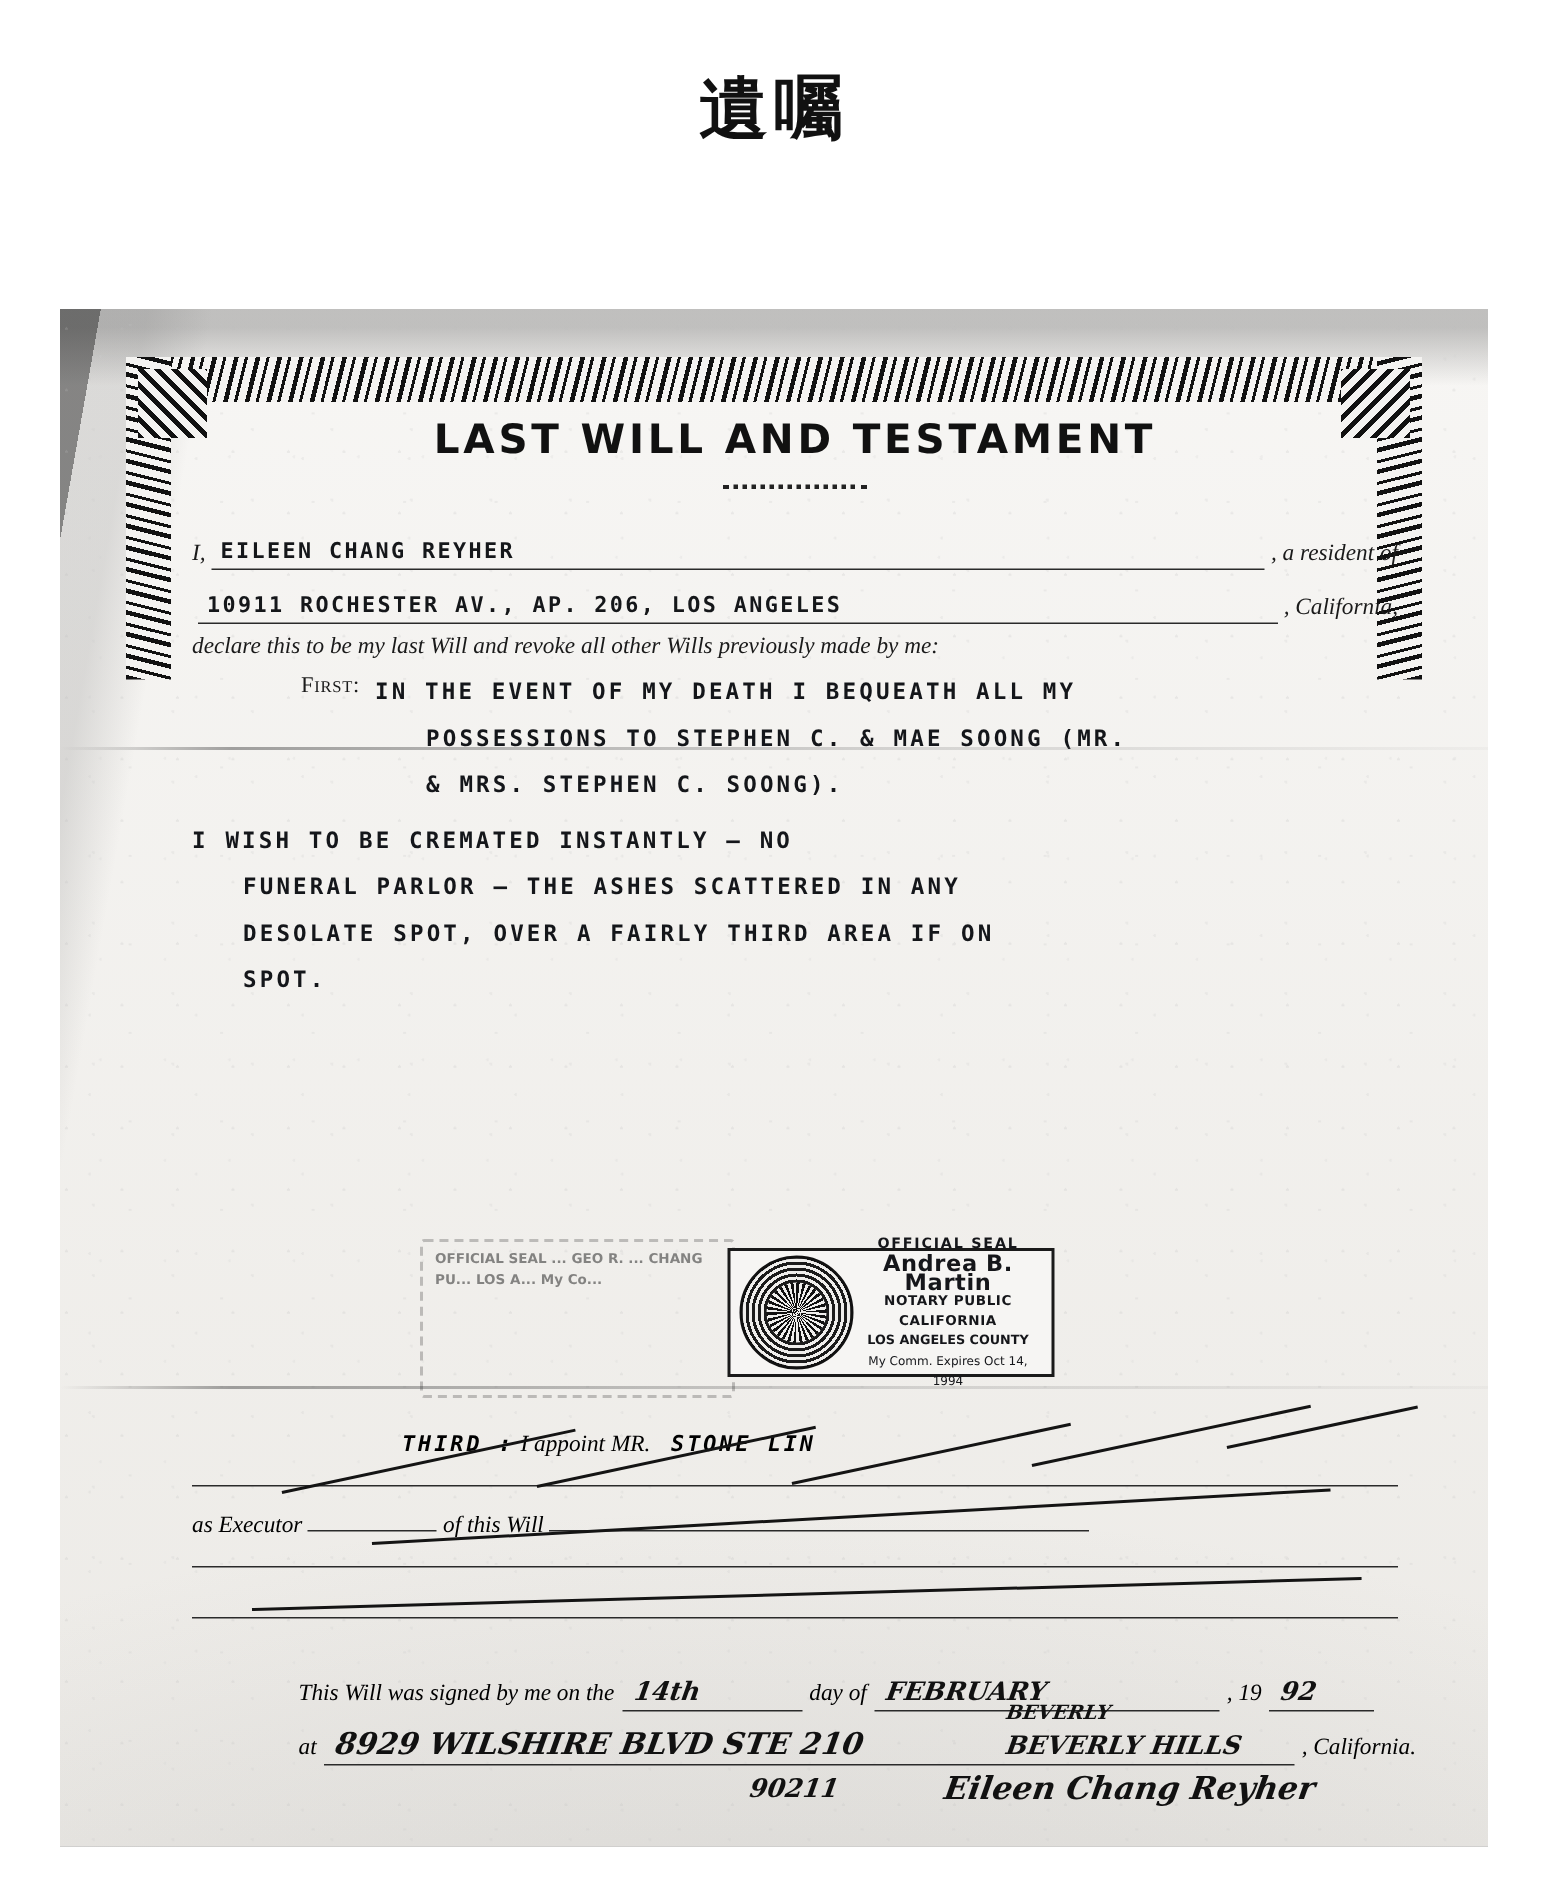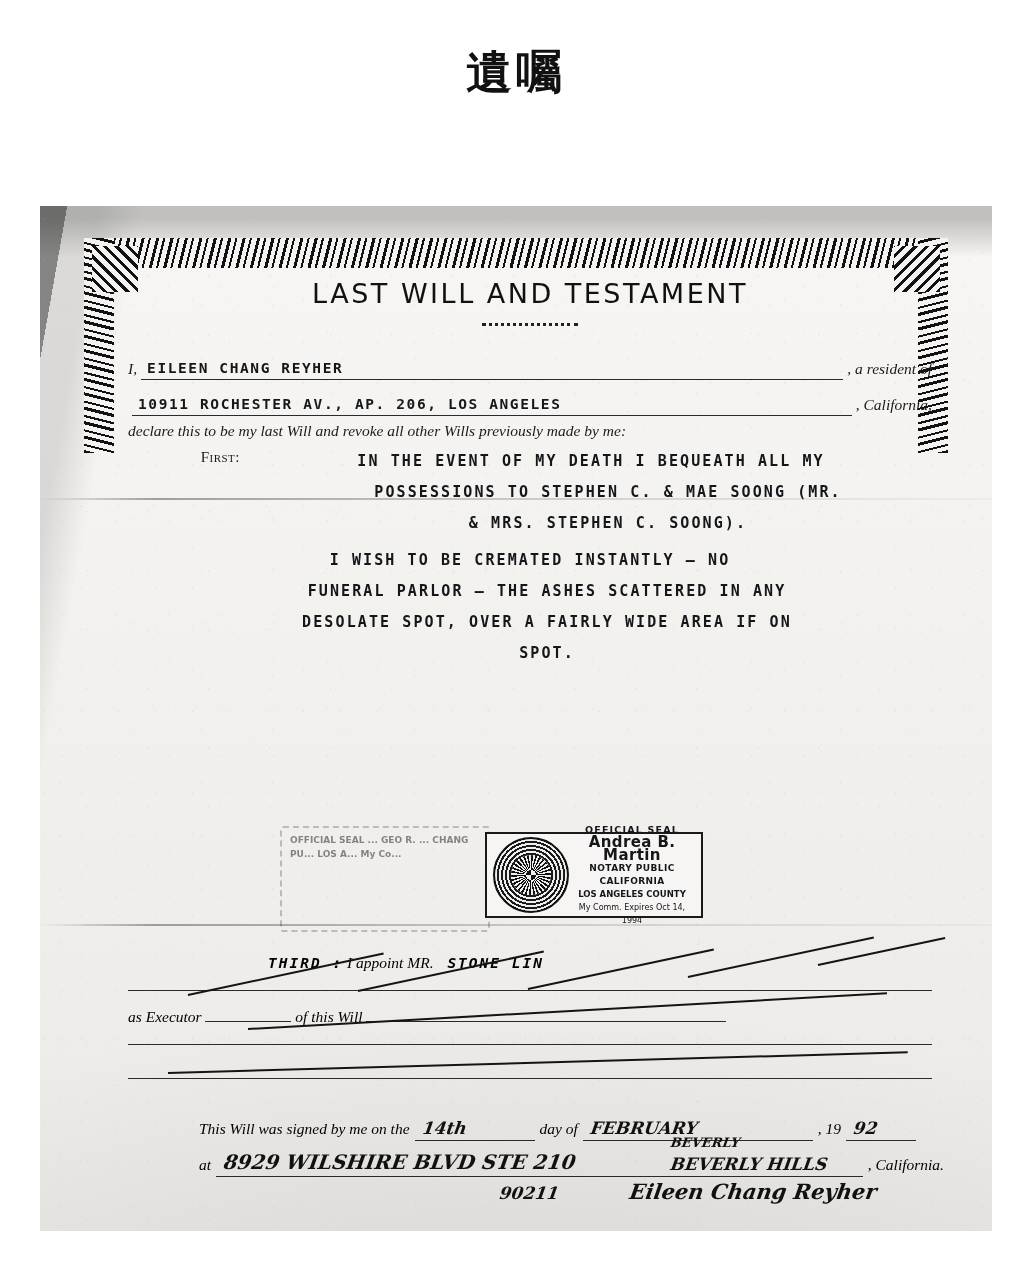--- a/index.html
+++ b/index.html
@@ -96,21 +96,21 @@
 
   
   .doc-inner {
     position: absolute;
     left: 88px; top: 50px; right: 60px;
     color: #16181a;
   }
   .doc-title {
     text-align: center;
     font-family: "DejaVu Sans", sans-serif;
-    font-weight: 400;
+    font-weight: 700;
     font-size: 27px;
     letter-spacing: 2.5px;
     margin-top: 22px;
     color: #111;
   }
   .title-rule {
     width: 96px; height: 0;
     border-top: 3px dotted #222;
     margin: 14px auto 20px auto;
   }
@@ -174,21 +174,20 @@
     color: #1a1a1a;
   }
   .clause-label.hw {
     font-family: "DejaVu Sans Mono", monospace;
     font-weight: 700;
     font-size: 14px;
     letter-spacing: 1.2px;
   }
   .clause-body {
     flex: 1 1 auto;
-    text-align: center;
   }
   .hw-line {
     font-family: "DejaVu Sans Mono", monospace;
     font-weight: 700;
     font-size: 15px;
     letter-spacing: 2.1px;
     line-height: 31px;
     color: #14161a;
     white-space: nowrap;
   }
@@ -393,21 +392,21 @@
         <div class="hw-line">IN THE EVENT OF MY DEATH I BEQUEATH ALL MY</div>
         <div class="hw-line indent">POSSESSIONS TO STEPHEN C. &amp; MAE SOONG (MR.</div>
         <div class="hw-line indent">&amp; MRS. STEPHEN C. SOONG).</div>
       </div>
     </div>
 
     <div class="clause">
       <div class="clause-body">
         <div class="hw-line">I WISH TO BE CREMATED INSTANTLY — NO</div>
         <div class="hw-line indent">FUNERAL PARLOR — THE ASHES SCATTERED IN ANY</div>
-        <div class="hw-line indent">DESOLATE SPOT, OVER A FAIRLY WIDE AREA IF ON</div>
+        <div class="hw-line indent">DESOLATE SPOT, OVER A FAIRLY THIRD AREA IF ON</div>
         <div class="hw-line indent">SPOT.</div>
       </div>
     </div>
   </div>
 
   <div class="fold-crease" style="top:292px;"></div>
   <div class="fold-crease" style="top:718px;"></div>
 
   <div class="seal-row">
     <div class="seal-faint">OFFICIAL SEAL  ... GEO R. ... CHANG PU... LOS A... My Co...</div>

